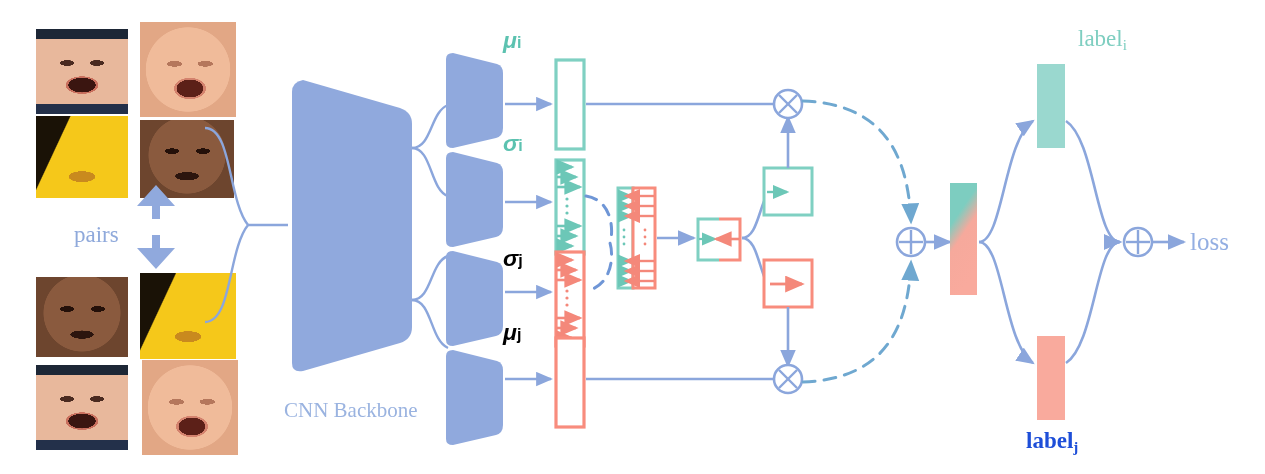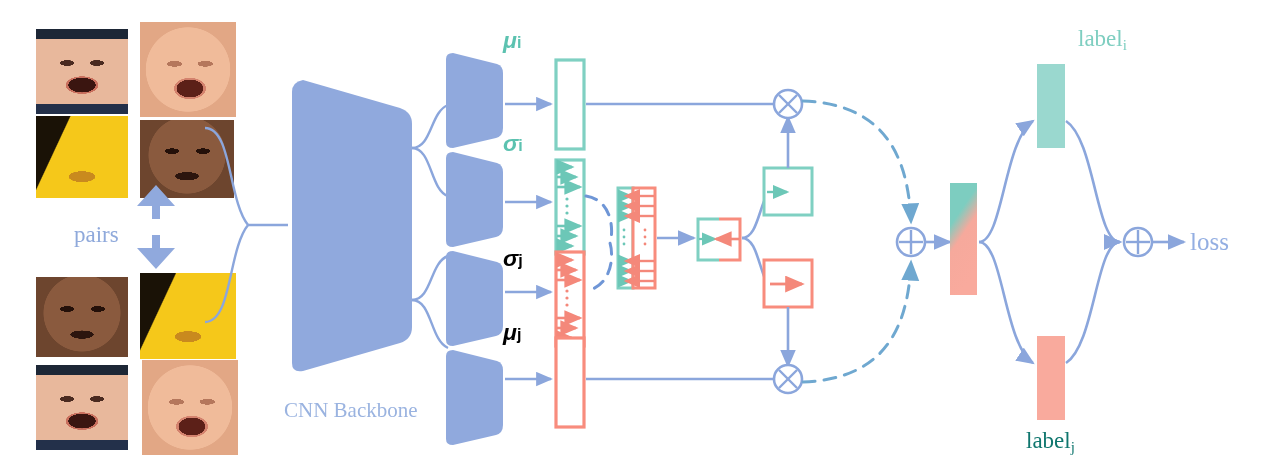--- a/index.html
+++ b/index.html
@@ -313,17 +313,17 @@
   <div class="txt lbl-greek teal-t" style="left:503px;top:27px;"><span>μ</span><span class="sub">i</span></div>
 
   <div class="txt lbl-greek teal-t" style="left:503px;top:130px;"><span>σ</span><span class="sub">i</span></div>
 
   <div class="txt lbl-greek red-t" style="left:503px;top:245px;"><span>σ</span><span class="sub">j</span></div>
 
   <div class="txt lbl-greek red-t" style="left:503px;top:319px;"><span>μ</span><span class="sub">j</span></div>
 
   <div class="txt lbl-label" style="left:1078px;top:26px;color:#7ecec0;"><span>label</span><span class="sub">i</span></div>
 
-  <div class="txt lbl-label" style="left:1026px;top:428px;color:#0f766e;"><span>label</span><span class="sub">j</span></div>
+  <div class="txt lbl-label" style="left:1026px;top:428px;color:#1d4ed8;font-weight:bold;"><span>label</span><span class="sub">j</span></div>
 
   <div class="txt lbl-loss" style="left:1190px;top:228px;">loss</div>
 
 </div>
 
 </body></html>

